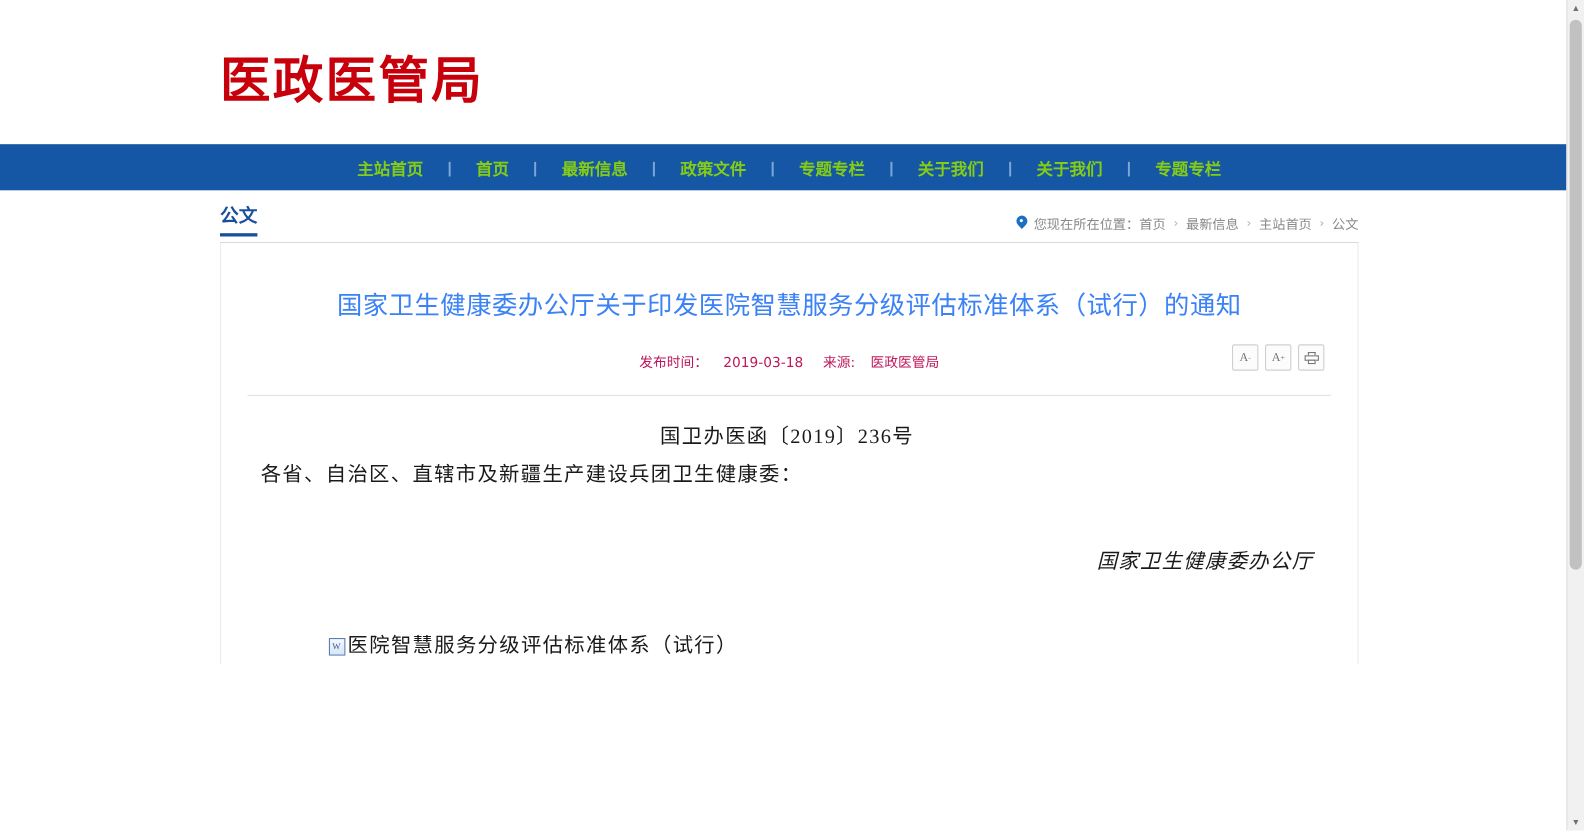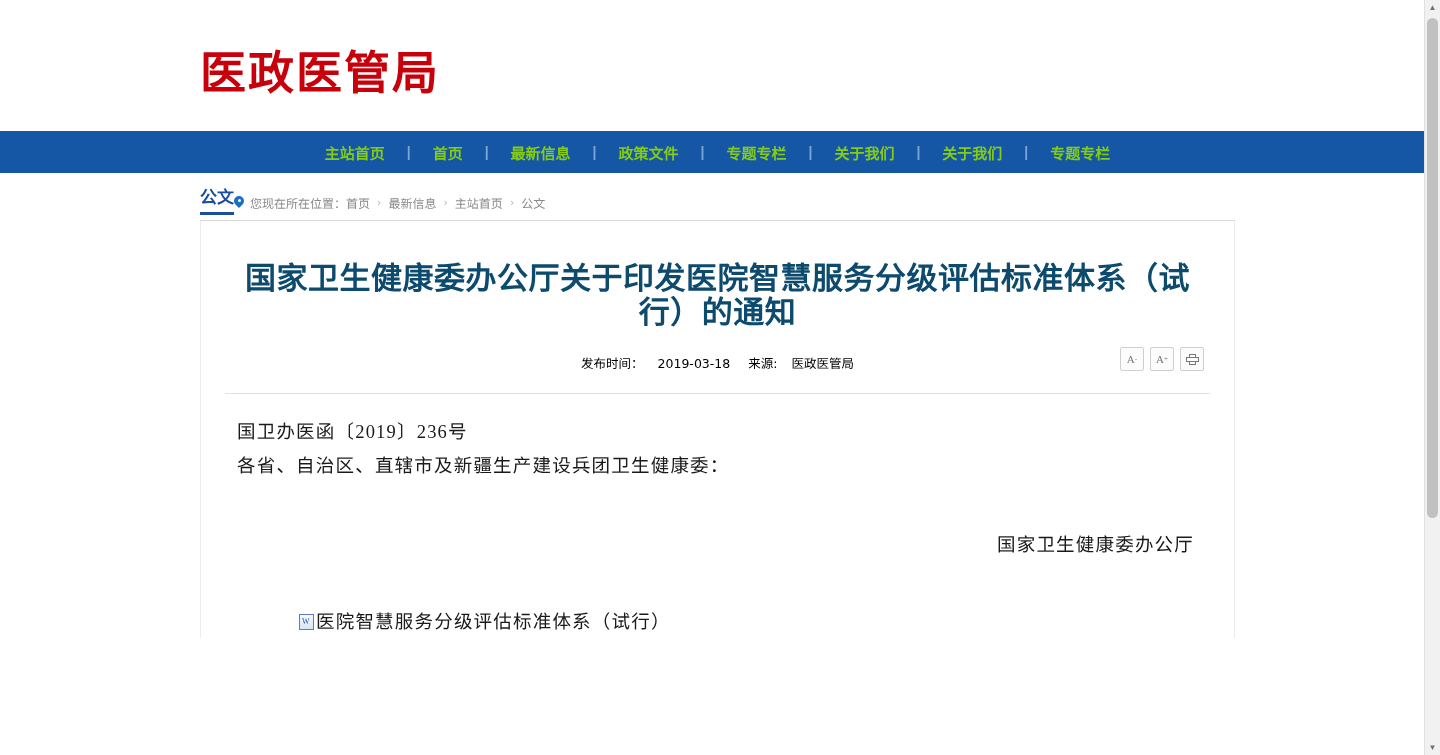--- a/index.html
+++ b/index.html
@@ -63,21 +63,21 @@
   }
 
   
   .crumb-bar {
     width: 1035px;
     margin: 0 auto;
     margin-left: 200px;
     height: 48px;
     display: flex;
     align-items: flex-end;
-    justify-content: flex-start;
+    justify-content: space-between;
     border-bottom: 1px solid #d9d9d9;
     padding-bottom: 5px;
     box-sizing: border-box;
   }
   .crumb-title {
     font-size: 17px;
     font-weight: bold;
     color: #1a4f9c;
     font-family: "DejaVu Sans", sans-serif;
     border-bottom: 3px solid #1a4f9c;
@@ -130,38 +130,38 @@
     margin-left: 200px;
     background: #ffffff;
     box-sizing: border-box;
     padding: 0 24px;
     border-left: 1px solid #ececec;
     border-right: 1px solid #ececec;
     box-shadow: 0 0 0 0 rgba(0,0,0,0);
   }
   .article-title {
     text-align: center;
-    color: #0c4a6e;
-    font-size: 31px;
-    font-weight: bold;
+    color: #3b82f6;
+    font-size: 23px;
+    font-weight: normal;
     font-family: "DejaVu Sans", sans-serif;
     padding-top: 40px;
     line-height: 34px;
     letter-spacing: 0.5px;
   }
   .meta-row {
     position: relative;
     height: 52px;
     border-bottom: 1px solid #e2e2e2;
     margin-top: 12px;
   }
   .meta-center {
     text-align: center;
     font-size: 12.5px;
-    color: #000000;
+    color: #be185d;
     font-family: "DejaVu Sans", sans-serif;
     padding-top: 12px;
   }
   .meta-center span { margin: 0 7px; }
   .meta-tools {
     position: absolute;
     right: 6px;
     top: 6px;
     display: flex;
     gap: 6px;
@@ -216,37 +216,38 @@
   
   .doc-body {
     font-family: "Liberation Serif", "DejaVu Serif", serif;
     font-size: 18.5px;
     color: #1a1a1a;
     line-height: 32px;
     padding: 22px 12px 0 12px;
     letter-spacing: 1.2px;
   }
   .doc-number {
-    text-align: left;
+    text-align: center;
     padding-right: 4px;
     margin-bottom: 2px;
   }
   .doc-salutation {
     text-align: justify;
   }
   .doc-para {
     text-indent: 2em;
     text-align: justify;
     text-align-last: left;
   }
   .doc-signature {
     text-align: right;
     padding-right: 4px;
     margin-top: 46px;
     line-height: 34px;
+    font-style: italic;
   }
   .doc-date {
     text-align: right;
     padding-right: 4px;
   }
   .attachment-row {
     margin-top: 44px;
     padding-left: 62px;
     display: flex;
     align-items: center;

